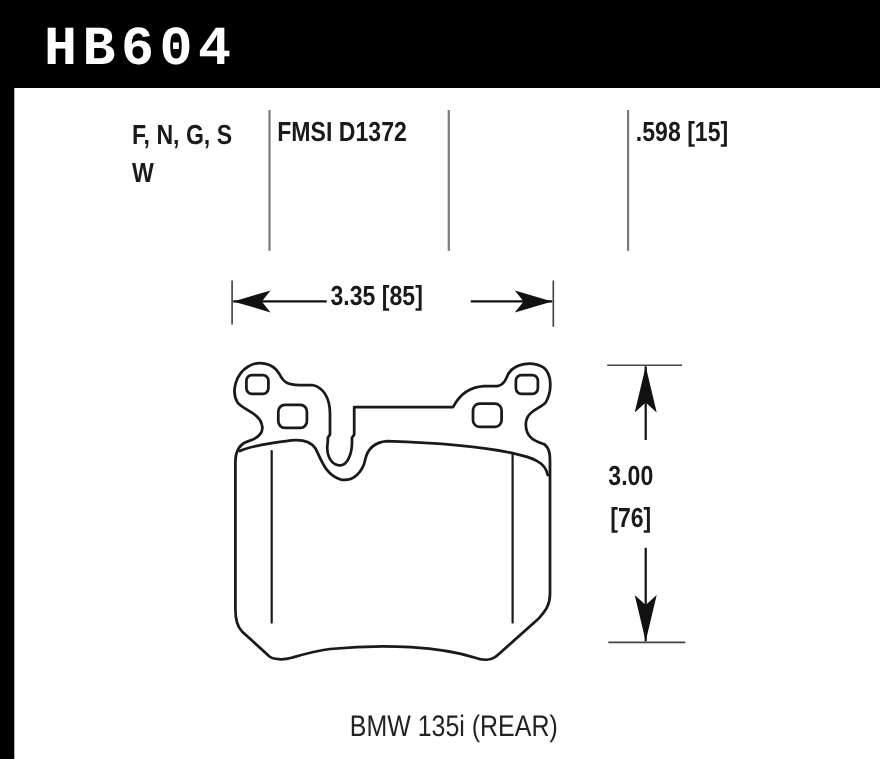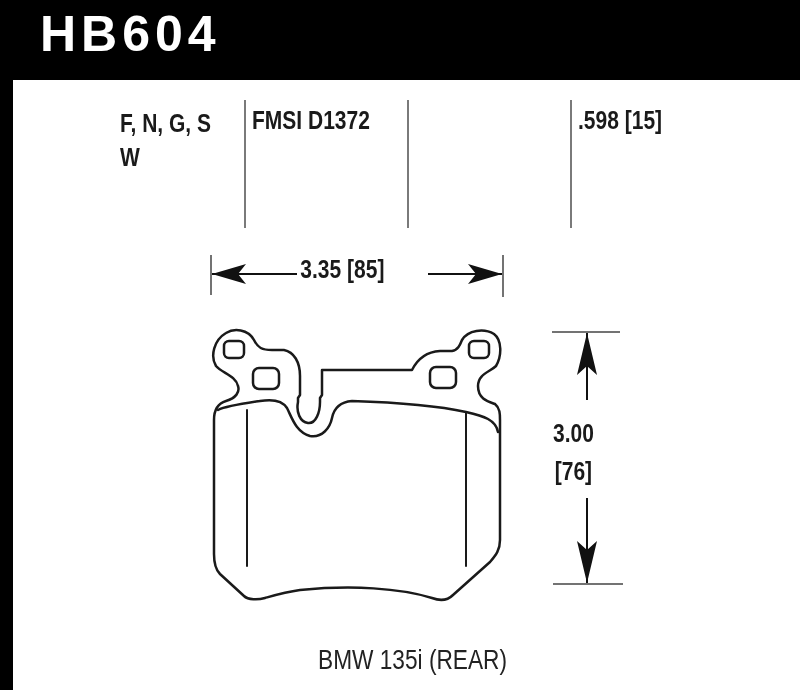--- a/index.html
+++ b/index.html
@@ -1,21 +1,21 @@
 <!DOCTYPE html>
 <html><head>
 <meta charset="utf-8">
 <style>
   html, body { margin: 0; padding: 0; background: #ffffff; }
   body { width: 800px; height: 690px; position: relative; overflow: hidden;
          font-family: "Liberation Sans", sans-serif; }
   .top-band { position: absolute; left: 0; top: 0; width: 800px; height: 80px; background: #000; }
   .left-bar { position: absolute; left: 0; top: 0; width: 13px; height: 690px; background: #000; }
-  .part-number { position: absolute; left: 40px; top: 4px; color: #fff;
-                 font-family: Liberation Sans, sans-serif; font-weight: bold;
+  .part-number { position: absolute; left: 40px; top: 16px; color: #fff;
+                 font-family: Liberation Mono, monospace; font-weight: bold;
                  font-size: 50px; letter-spacing: 5px; line-height: 60px; }
   .label { position: absolute; color: #1a1a1a; font-weight: bold;
            font-family: "Liberation Sans", sans-serif; font-size: 25px;
            transform: scaleX(0.84); transform-origin: left top; white-space: nowrap; }
   .compounds { left: 120px; top: 106px; line-height: 34px; }
   .fmsi { left: 252px; top: 106px; }
   .thickness { left: 578px; top: 106px; }
   .caption { left: 318px; top: 645px; font-weight: normal; font-size: 27px; color: #222; }
   .width-dim { left: 297px; top: 255px; background: #fff; padding: 0 4px; }
   .height-dim { left: 553px; top: 414px; text-align: center; line-height: 38px; }

